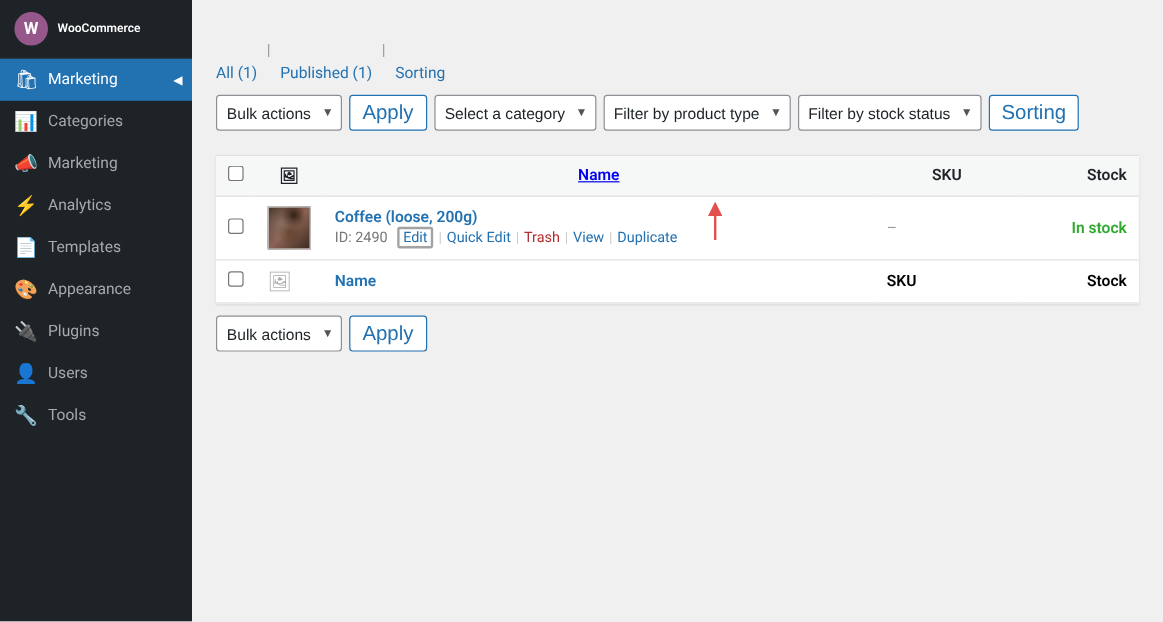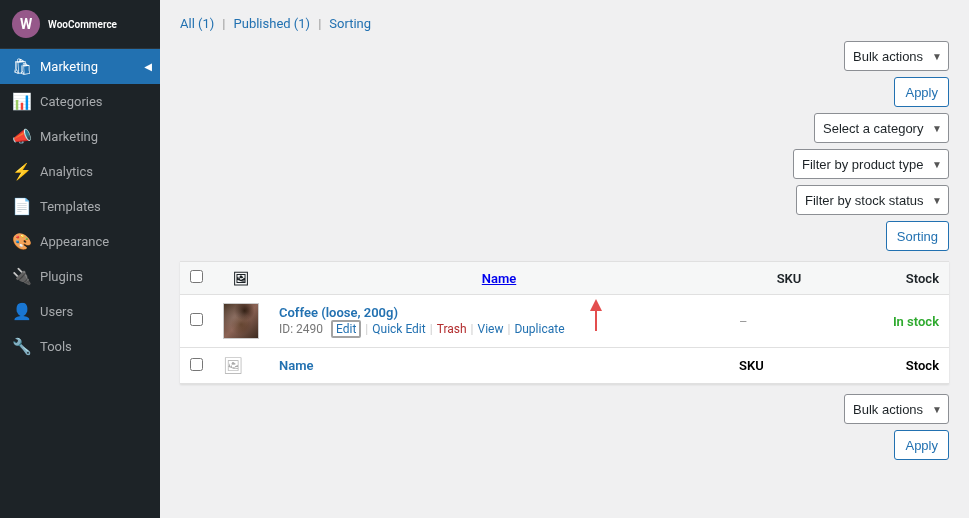--- a/index.html
+++ b/index.html
@@ -84,31 +84,31 @@
     .page-title-bar {
       display: flex;
       align-items: center;
       margin-bottom: 10px;
       gap: 6px;
     }
     .page-title-bar a {
       color: #2271b1;
       text-decoration: none;
       font-size: 13px;
+      margin-top: 38px;
     }
     .page-title-bar .separator { color: #999; margin: 0 2px; }
 
     
     .toolbar {
       display: flex;
-      align-items: flex-end;
+      align-items: center;
       gap: 6px;
-      margin-bottom: 10px;
+      margin-bottom: 20px;
       flex-wrap: wrap;
-      flex-direction: column;
     }
     .select-wrap {
       position: relative;
       display: inline-flex;
       align-items: center;
     }
     .toolbar select, .toolbar .fake-select {
       appearance: none;
       -webkit-appearance: none;
       background: #fff;
@@ -125,21 +125,21 @@
       right: 7px;
       pointer-events: none;
       font-size: 10px;
       color: #555;
     }
     .btn {
       background: #f6f7f7;
       border: 1px solid #8c8f94;
       border-radius: 3px;
       padding: 4px 10px;
-      font-size: 13px;
+      font-size: 17px;
       cursor: pointer;
       height: 30px;
       color: #1d2327;
     }
     .btn-primary {
       background: #fff;
       border: 1px solid #2271b1;
       color: #2271b1;
     }
 

